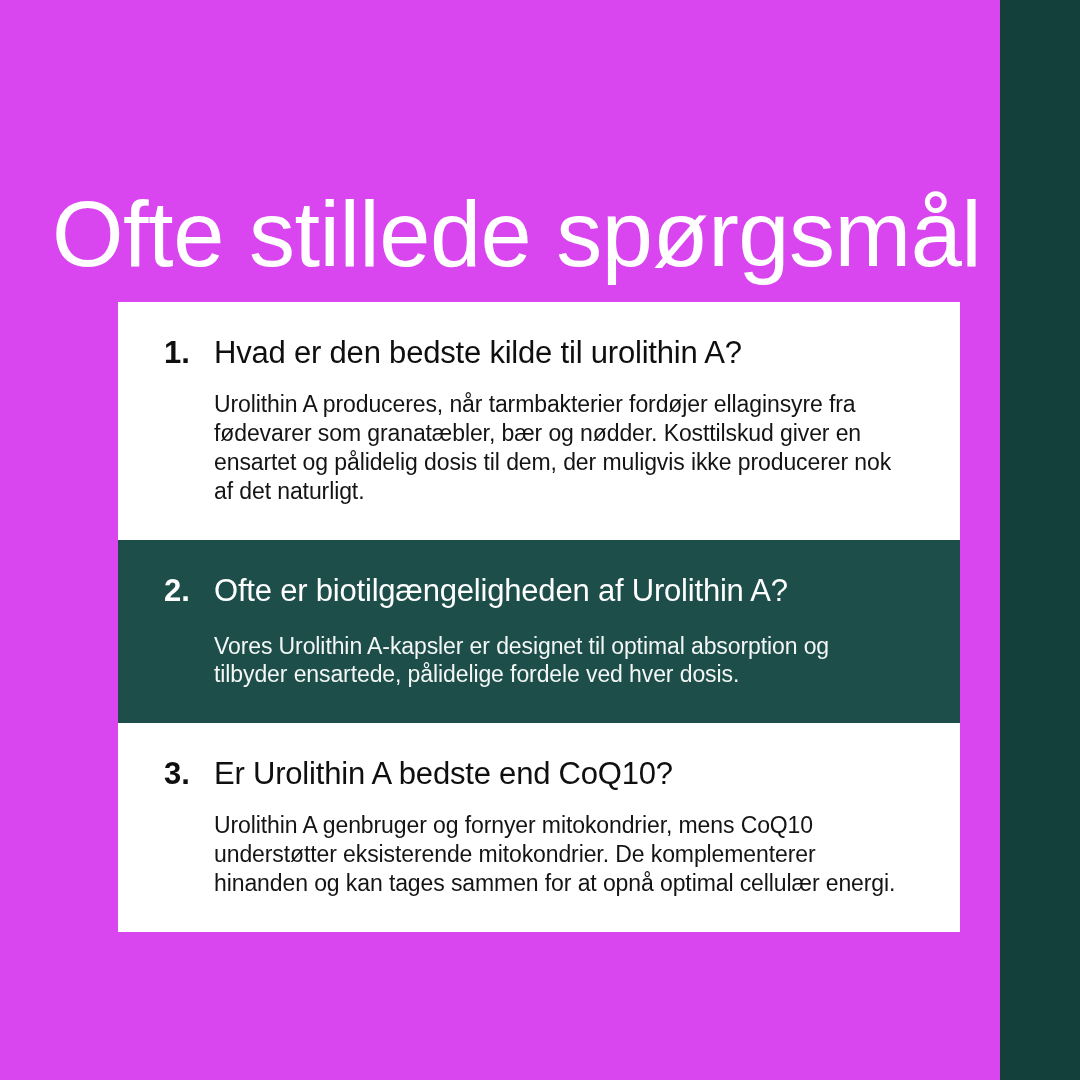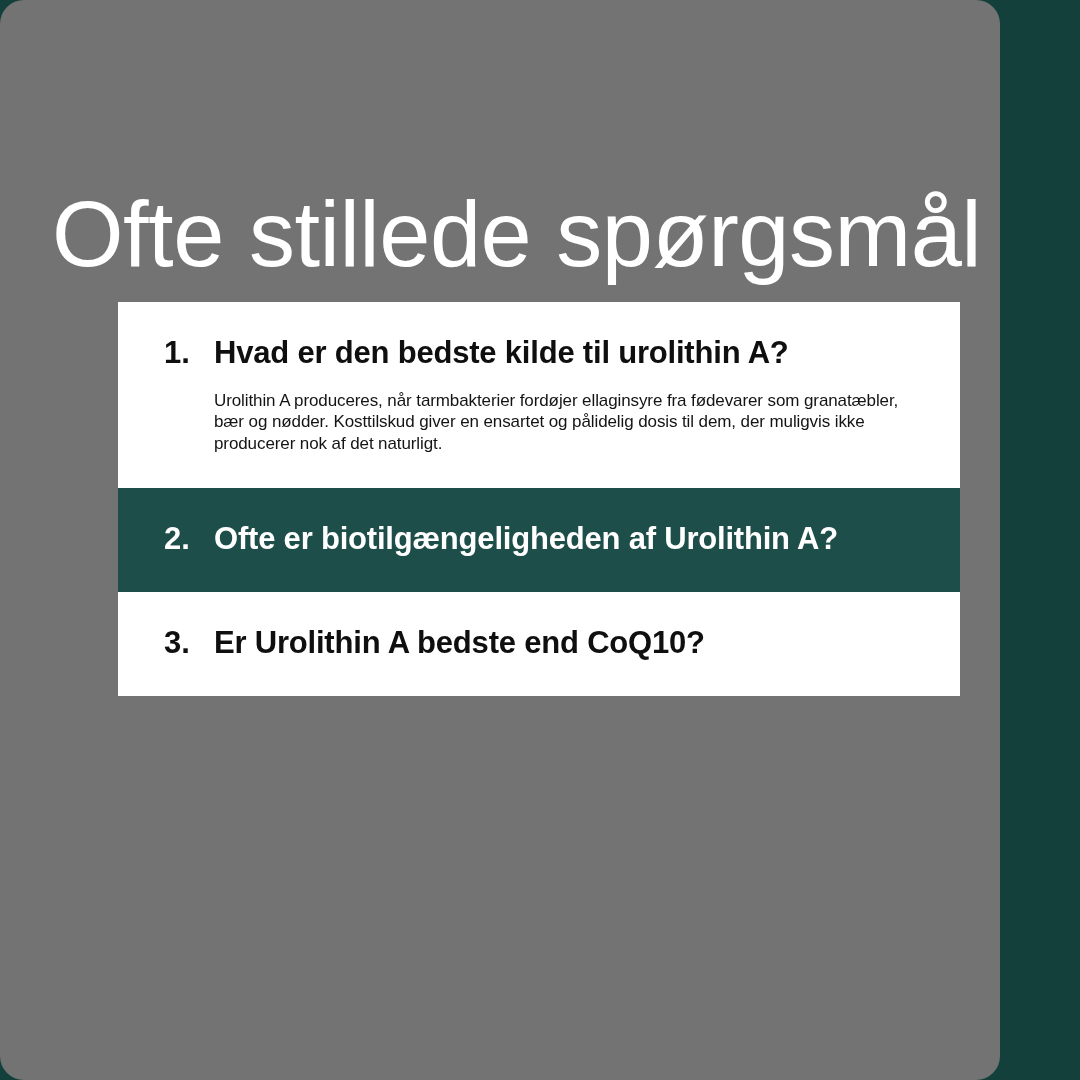--- a/index.html
+++ b/index.html
@@ -10,22 +10,21 @@
     width: 1080px;
     height: 1080px;
     background: #14403c;
     font-family: "Liberation Sans", sans-serif;
     overflow: hidden;
   }
   .page {
     position: relative;
     width: 1000px;
     height: 1080px;
-    background: #737373;
-    border-radius: 24px;
+    background: #d946ef;
   }
   .page-title {
     position: absolute;
     left: 52px;
     top: 124px;
     width: 990px;
     font-size: 92px;
     font-weight: 300;
     letter-spacing: -0.5px;
     line-height: 1.05;
@@ -58,29 +57,29 @@
     flex: 0 0 auto;
     width: 50px;
     font-size: 31px;
     font-weight: bold;
     line-height: 1.22;
     letter-spacing: 0px;
   }
   .faq-question {
     flex: 1 1 auto;
     font-size: 31px;
-    font-weight: bold;
+    font-weight: normal;
     line-height: 1.22;
     letter-spacing: -0.2px;
     margin: 0;
     padding-right: 40px;
   }
   .faq-answer {
     margin: 18px 0 0 50px;
-    font-size: 17px;
+    font-size: 23px;
     font-weight: 400;
     line-height: 1.26;
     letter-spacing: -0.1px;
     padding-right: 8px;
   }
   .light .faq-number,
   .light .faq-question {
     color: #0f0f0f;
   }
   .light .faq-answer {
@@ -112,23 +111,25 @@
         <h2 class="faq-question">Hvad er den bedste kilde til urolithin A?</h2>
       </div>
       <p class="faq-answer">Urolithin A produceres, når tarmbakterier fordøjer ellaginsyre fra fødevarer som granatæbler, bær og nødder. Kosttilskud giver en ensartet og pålidelig dosis til dem, der muligvis ikke producerer nok af det naturligt.</p>
     </div>
 
     <div class="faq-item dark">
       <div class="faq-head">
         <span class="faq-number">2.</span>
         <h2 class="faq-question">Ofte er biotilgængeligheden af Urolithin A?</h2>
       </div>
+      <p class="faq-answer">Vores Urolithin A-kapsler er designet til optimal absorption og tilbyder ensartede, pålidelige fordele ved hver dosis.</p>
     </div>
 
     <div class="faq-item light">
       <div class="faq-head">
         <span class="faq-number">3.</span>
         <h2 class="faq-question">Er Urolithin A bedste end CoQ10?</h2>
       </div>
+      <p class="faq-answer">Urolithin A genbruger og fornyer mitokondrier, mens CoQ10 understøtter eksisterende mitokondrier. De komplementerer hinanden og kan tages sammen for at opnå optimal cellulær energi.</p>
     </div>
 
   </div>
 </div>
 
 </body></html>

